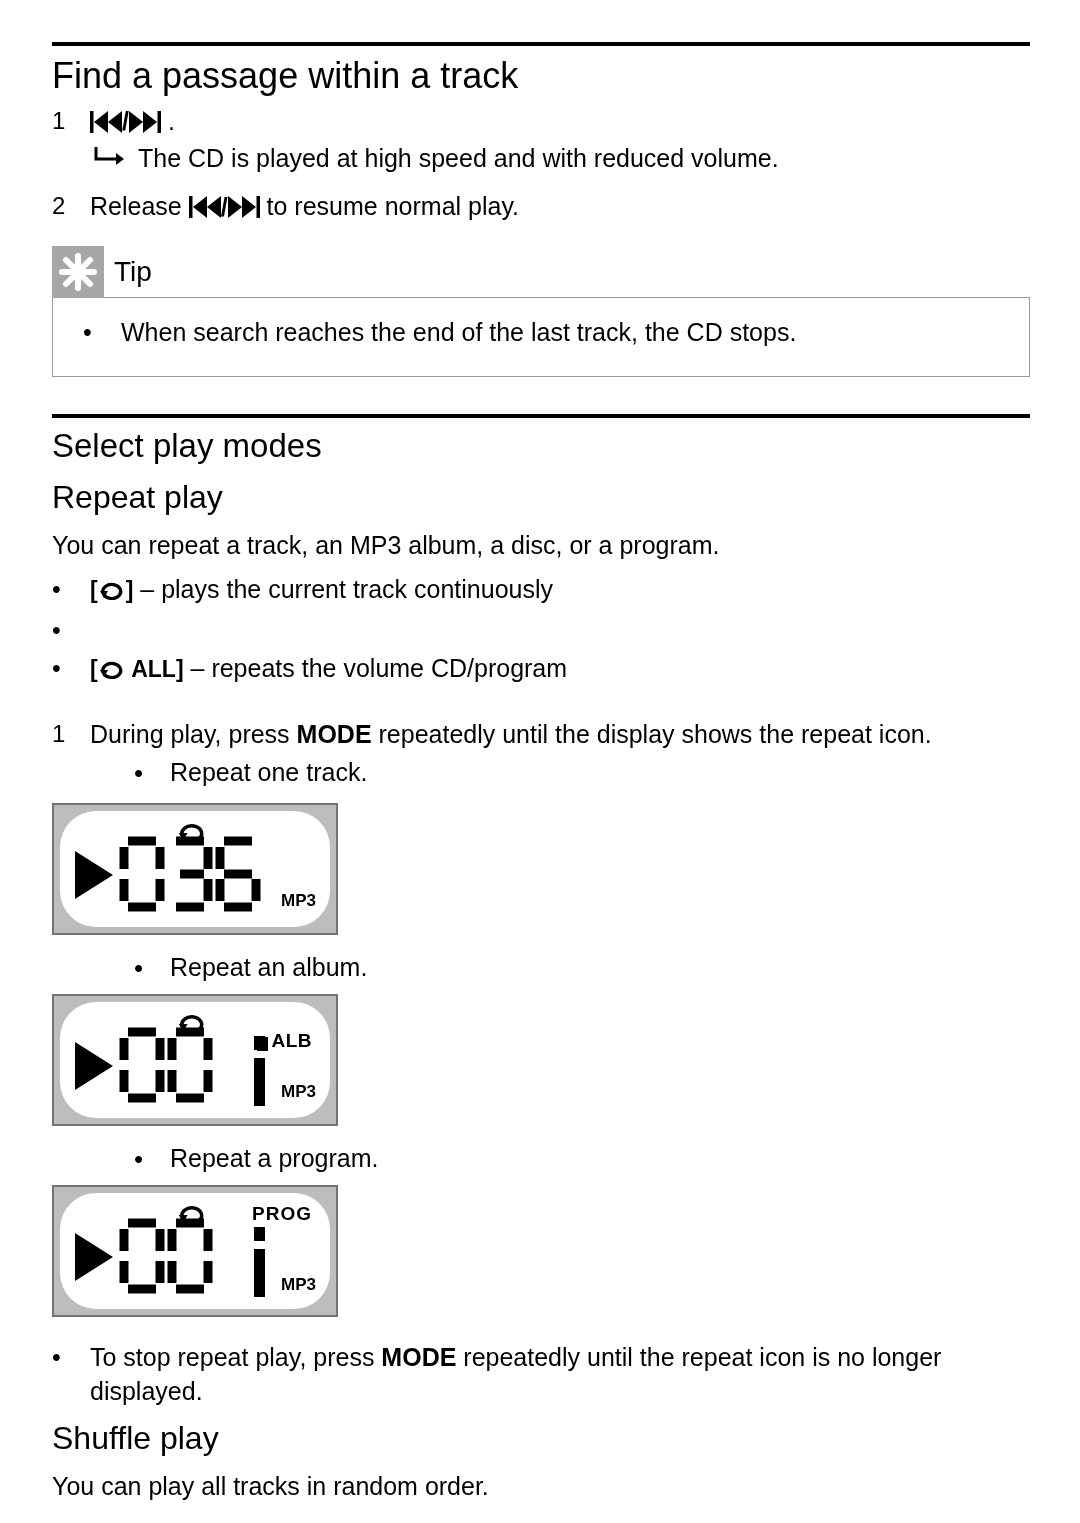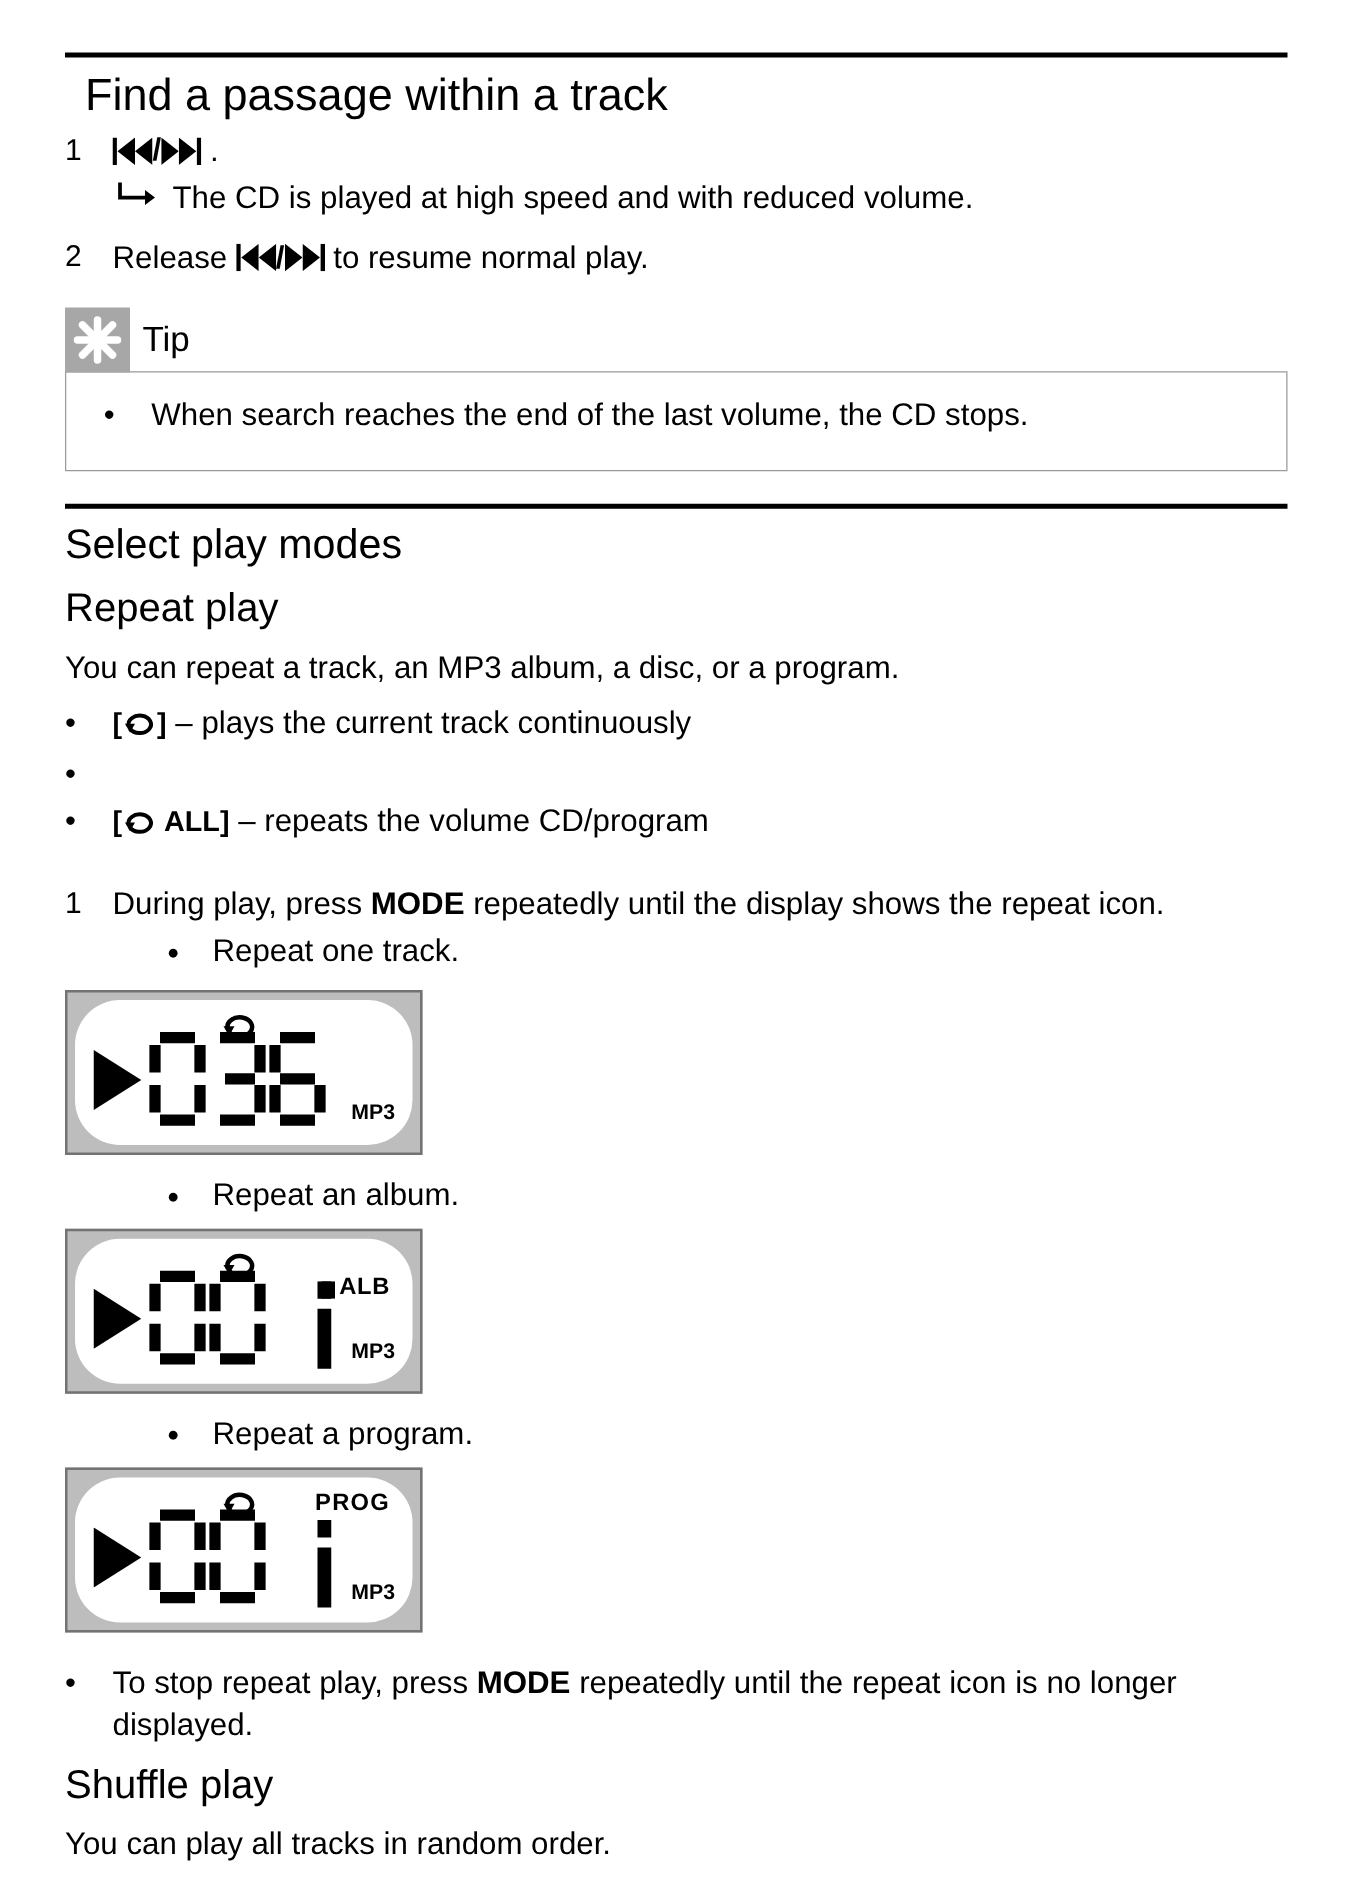--- a/index.html
+++ b/index.html
@@ -8,33 +8,33 @@
     font-weight:300;
     color:#000;
     width:1080px;
     min-height:1523px;
     box-sizing:border-box;
     padding:42px 50px 60px 52px;
     font-size:25px;
     line-height:1.35;
   }
   .hrule{border-top:4px solid #000;margin:0 0 6px 0;}
-  .h1{font-size:36px;font-weight:400;margin:0 0 4px 16px;letter-spacing:0;}
+  .h1{font-size:36px;font-weight:400;margin:0 0 4px 0;letter-spacing:0;}
   .h2{font-size:33px;font-weight:400;margin:0 0 4px 0;}
   .h3{font-size:32px;font-weight:400;margin:8px 0 10px 0;}
   .num-row{display:flex;align-items:flex-start;margin:2px 0 4px 0;}
   .num{flex:0 0 38px;font-size:24px;font-weight:400;}
   .num-body{flex:1;}
   .sub-row{display:flex;align-items:flex-end;margin-top:4px;}
   .sub-icon{flex:0 0 44px;text-align:left;padding-left:4px;}
   .sub-icon svg{width:30px;height:22px;}
   .skip-icons{display:inline-flex;align-items:center;vertical-align:-3px;line-height:1;}
   .skip-icons svg{height:22px;}
   
-  .tip-wrap{margin:22px 0 26px 0;}
+  .tip-wrap{margin:22px 0 37px 0;}
   .tip-head{display:flex;align-items:center;}
   .tip-badge{width:52px;height:52px;background:#a7a7a7;display:flex;align-items:center;justify-content:center;}
   .tip-badge svg{width:40px;height:40px;}
   .tip-title{font-size:28px;margin-left:10px;}
   .tip-body{border:1px solid #9a9a9a;border-top:1px solid #9a9a9a;margin-top:-1px;padding:14px 10px 22px 30px;}
   .bul-row{display:flex;align-items:flex-start;margin:4px 0;}
   .bul{flex:0 0 38px;text-align:left;}
   .para{margin:8px 0 10px 0;}
   .bold{font-weight:700;font-family:Arial,sans-serif;font-size:23px;letter-spacing:0;}
   .rep-icon{display:inline-block;vertical-align:-3px;}
@@ -196,21 +196,21 @@
     <div class="tip-badge">
         <svg viewBox="0 0 40 40">
           <use href="#i-asterisk"></use>
         </svg>
       </div>
     <div class="tip-title">Tip</div>
   </div>
   <div class="tip-body">
     <div class="bul-row">
       <div class="bul">•</div>
-      <div>When search reaches the end of the last volume, the CD stops.</div>
+      <div>When search reaches the end of the last track, the CD stops.</div>
     </div>
   </div>
 </div>
 
 <div class="hrule"></div>
 <div class="h2">Select play modes</div>
 <div class="h3">Repeat play</div>
 <div class="para">You can repeat a track, an MP3 album, a disc, or a program.</div>
 
 <div class="bul-row">

